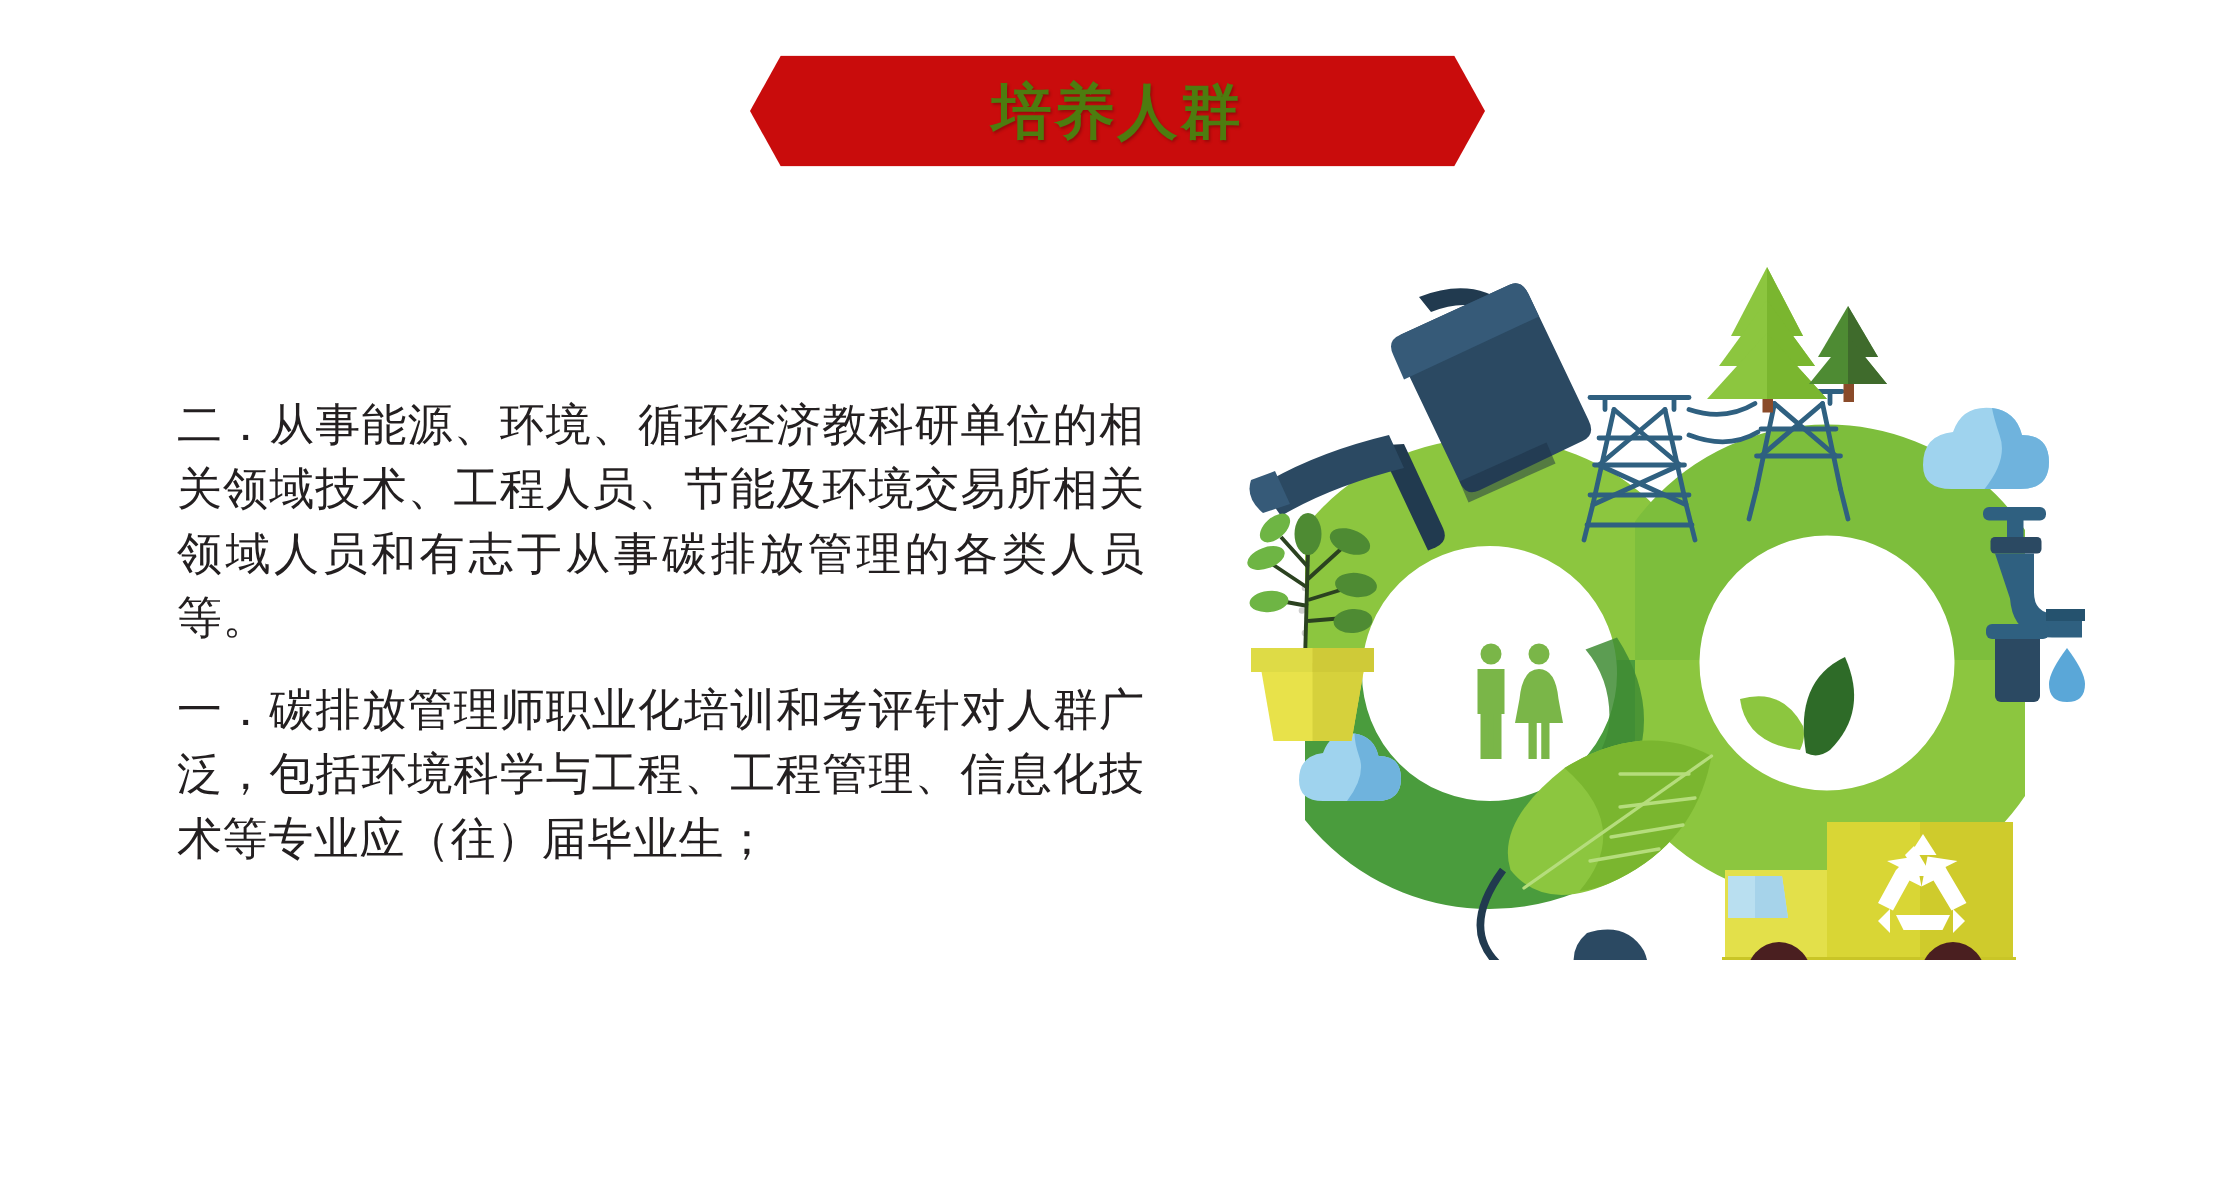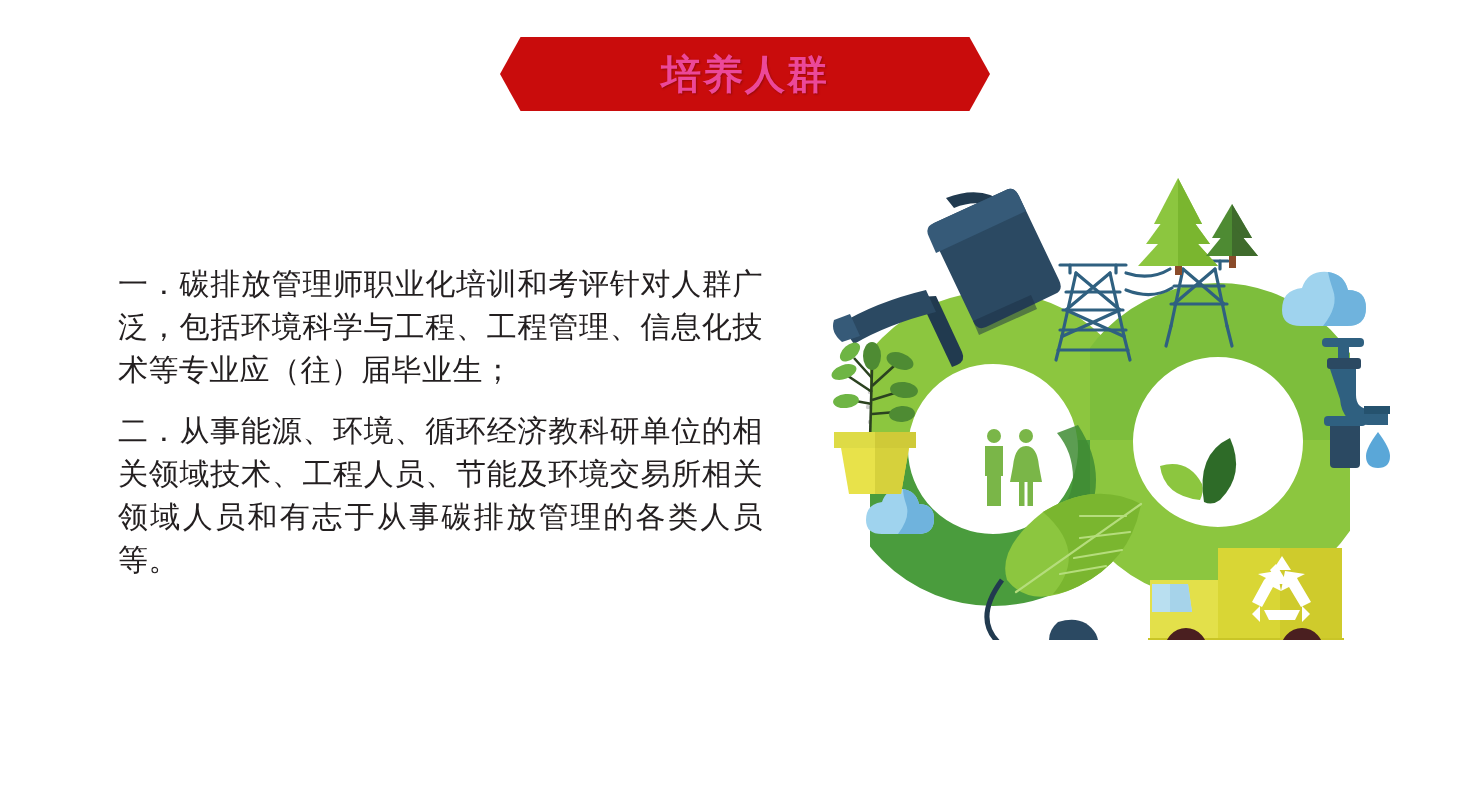--- a/index.html
+++ b/index.html
@@ -28,21 +28,21 @@
     inset: 0;
     background: #c90c0c;
     clip-path: polygon(0% 50%, 4.2% 0%, 95.8% 0%, 100% 50%, 95.8% 100%, 4.2% 100%);
   }
   #title-banner .banner-text {
     position: absolute;
     inset: 0;
     display: flex;
     align-items: center;
     justify-content: center;
-    color: #ec4899;
+    color: #4d7c0f;
     font-size: 40px;
     font-weight: bold;
     letter-spacing: 2px;
     text-shadow: 1px 1px 2px rgba(0,0,0,0.25);
     font-family: Liberation Serif, serif;
   }
 
   
   #body-copy {
     position: absolute;
@@ -74,22 +74,22 @@
 </style>
 </head>
 <body>
 
 <div id="title-banner">
   <div class="banner-shape"></div>
   <div class="banner-text">培养人群</div>
 </div>
 
 <div id="body-copy">
+  <p>二．从事能源、环境、循环经济教科研单位的相关领域技术、工程人员、节能及环境交易所相关领域人员和有志于从事碳排放管理的各类人员等。</p>
   <p>一．碳排放管理师职业化培训和考评针对人群广泛，包括环境科学与工程、工程管理、信息化技术等专业应（往）届毕业生；</p>
-  <p>二．从事能源、环境、循环经济教科研单位的相关领域技术、工程人员、节能及环境交易所相关领域人员和有志于从事碳排放管理的各类人员等。</p>
 </div>
 
 <div id="eco-illustration">
   <svg viewBox="0 0 560 480" xmlns="http://www.w3.org/2000/svg">
     <defs>
       <clipPath id="clipLeftTop">
           <rect x="40" y="100" width="240" height="180"></rect>
         </clipPath>
       <clipPath id="clipLeftBot">
           <rect x="40" y="280" width="240" height="220"></rect>

